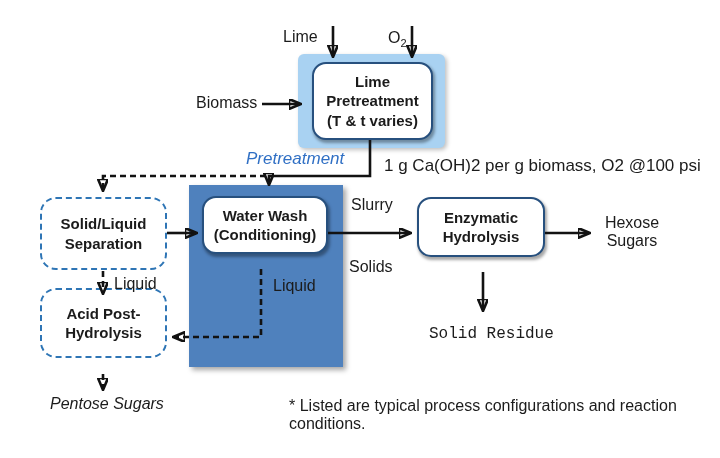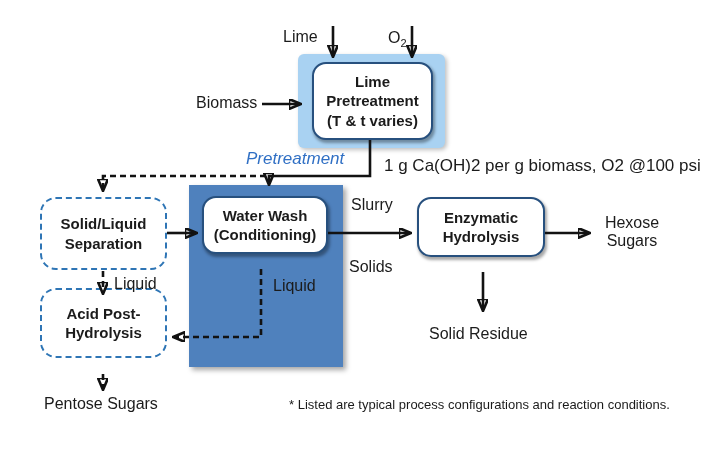--- a/index.html
+++ b/index.html
@@ -39,23 +39,23 @@
   #lbl-o2{left:388px;top:29px;}
   #lbl-o2 sub{font-size:11px;}
   #lbl-biomass{left:196px;top:94px;}
   #lbl-stage{left:246px;top:149px;font-size:17px;font-style:italic;color:#2F6FC4;}
   #lbl-conditions{left:384px;top:156px;font-size:17px;font-weight:normal;}
   #lbl-slurry{left:351px;top:196px;}
   #lbl-solids{left:349px;top:238px;margin-top:20px;}
   #lbl-liquid-sep{left:114px;top:275px;}
   #lbl-liquid-wash{left:273px;top:277px;}
   #lbl-hexose{left:596px;top:214px;width:72px;text-align:center;}
-  #lbl-residue{left:429px;top:325px;}
-  #lbl-pentose{left:44px;top:395px;}
-  #lbl-footnote{left:289px;top:397px;font-size:13px;}
+  #lbl-residue{left:429px;top:325px;font-family:Liberation Mono, monospace;}
+  #lbl-pentose{left:50px;top:395px;font-style:italic;}
+  #lbl-footnote{left:289px;top:397px;font-size:16px;}
   
   #wires{position:absolute;left:0;top:0;width:720px;height:458px;pointer-events:none;}
   #wires path{fill:none;stroke:#121212;stroke-width:2.6;}
   #wires path.dashed{stroke-dasharray:6 4;}
 </style>
 </head>
 <body>
 
 <div id="stage">
 

